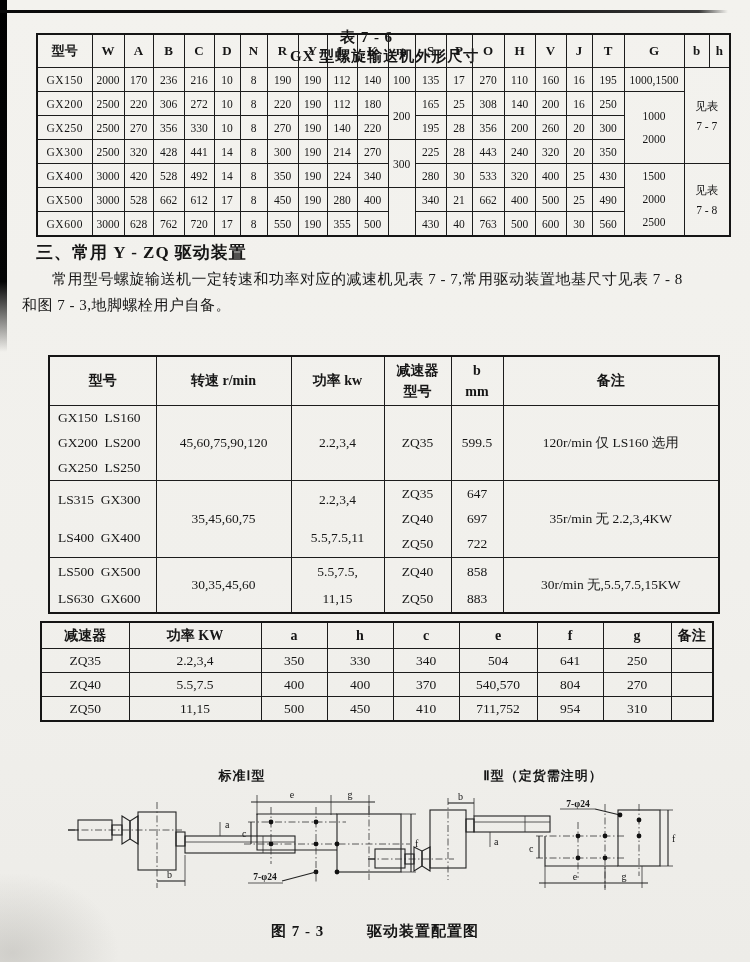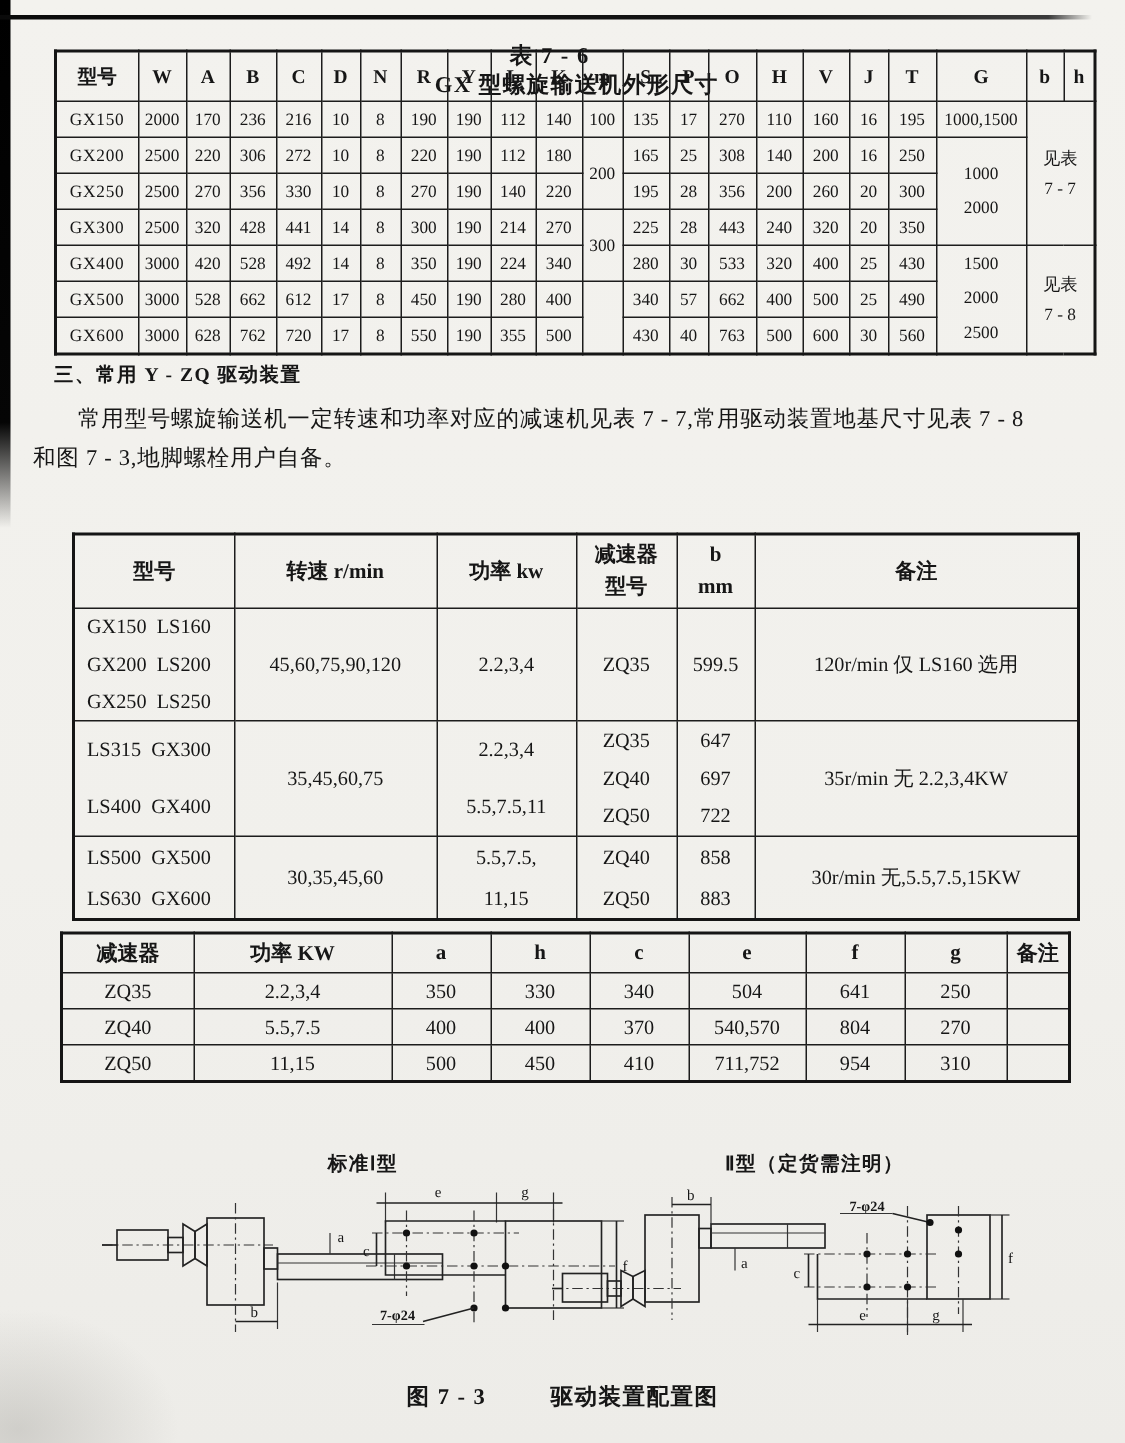--- a/index.html
+++ b/index.html
@@ -49,21 +49,21 @@
   .h76 { height:74px; } .h78 { height:76px; } .h56 { height:54px; }
   .models { align-items:flex-start; padding-left:8px; white-space:pre; }
 
   
   #t78 { position:absolute; left:40px; top:621px; width:672px;
     border:2px solid #151515; font-size:13.5px; }
   #t78 th { height:25px; font-size:14px; font-weight:bold; }
   #t78 td { height:23px; }
 
   
-  #sec-heading { position:absolute; left:36px; top:241px; font-size:13px; font-weight:bold;
+  #sec-heading { position:absolute; left:36px; top:241px; font-size:17px; font-weight:bold;
     letter-spacing:1px; }
   .para { position:absolute; font-size:15px; letter-spacing:.5px; white-space:pre; }
   #para1 { left:52px; top:270px; }
   #para2 { left:22px; top:296px; }
 
   
   #fig { position:absolute; left:20px; top:752px; }
   #fig text { font-family:"Liberation Serif", serif; fill:#161616; }
   .figlabel { font-size:13px; font-weight:bold; letter-spacing:1px; }
   .dimtxt { font-size:10px; }
@@ -269,21 +269,21 @@
       <td>662</td>
       <td>612</td>
       <td>17</td>
       <td>8</td>
       <td>450</td>
       <td>190</td>
       <td>280</td>
       <td>400</td>
       <td rowspan="2"></td>
       <td>340</td>
-      <td>57</td>
+      <td>21</td>
       <td>662</td>
       <td>400</td>
       <td>500</td>
       <td>25</td>
       <td>490</td>
     </tr>
     <tr>
       <td class="model">GX600</td>
       <td>3000</td>
       <td>628</td>

